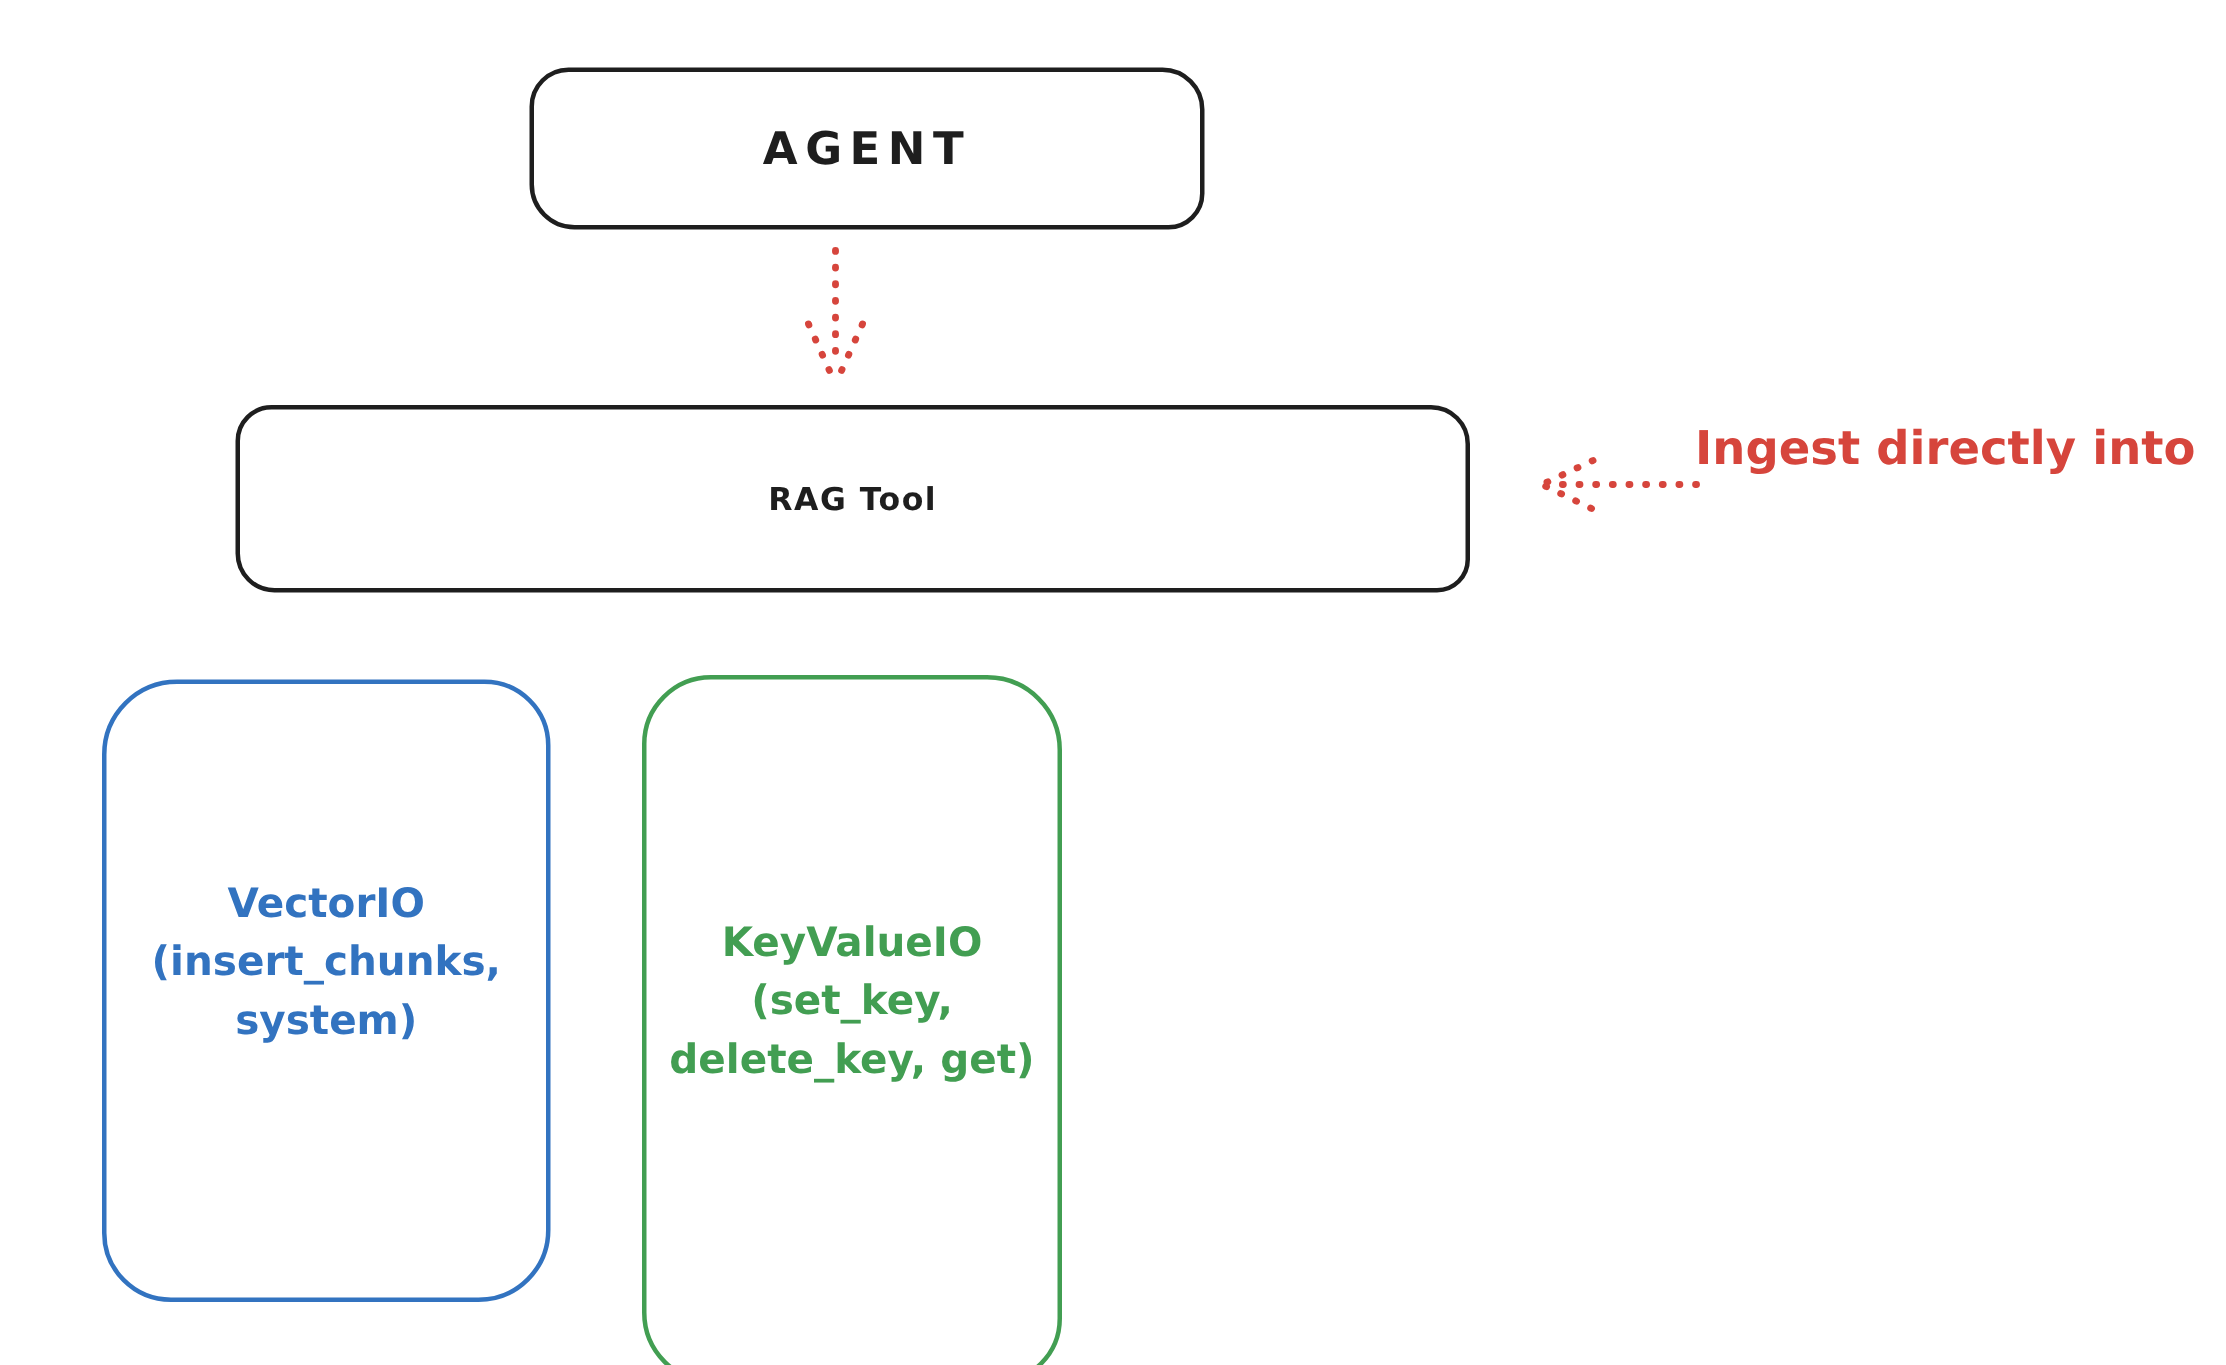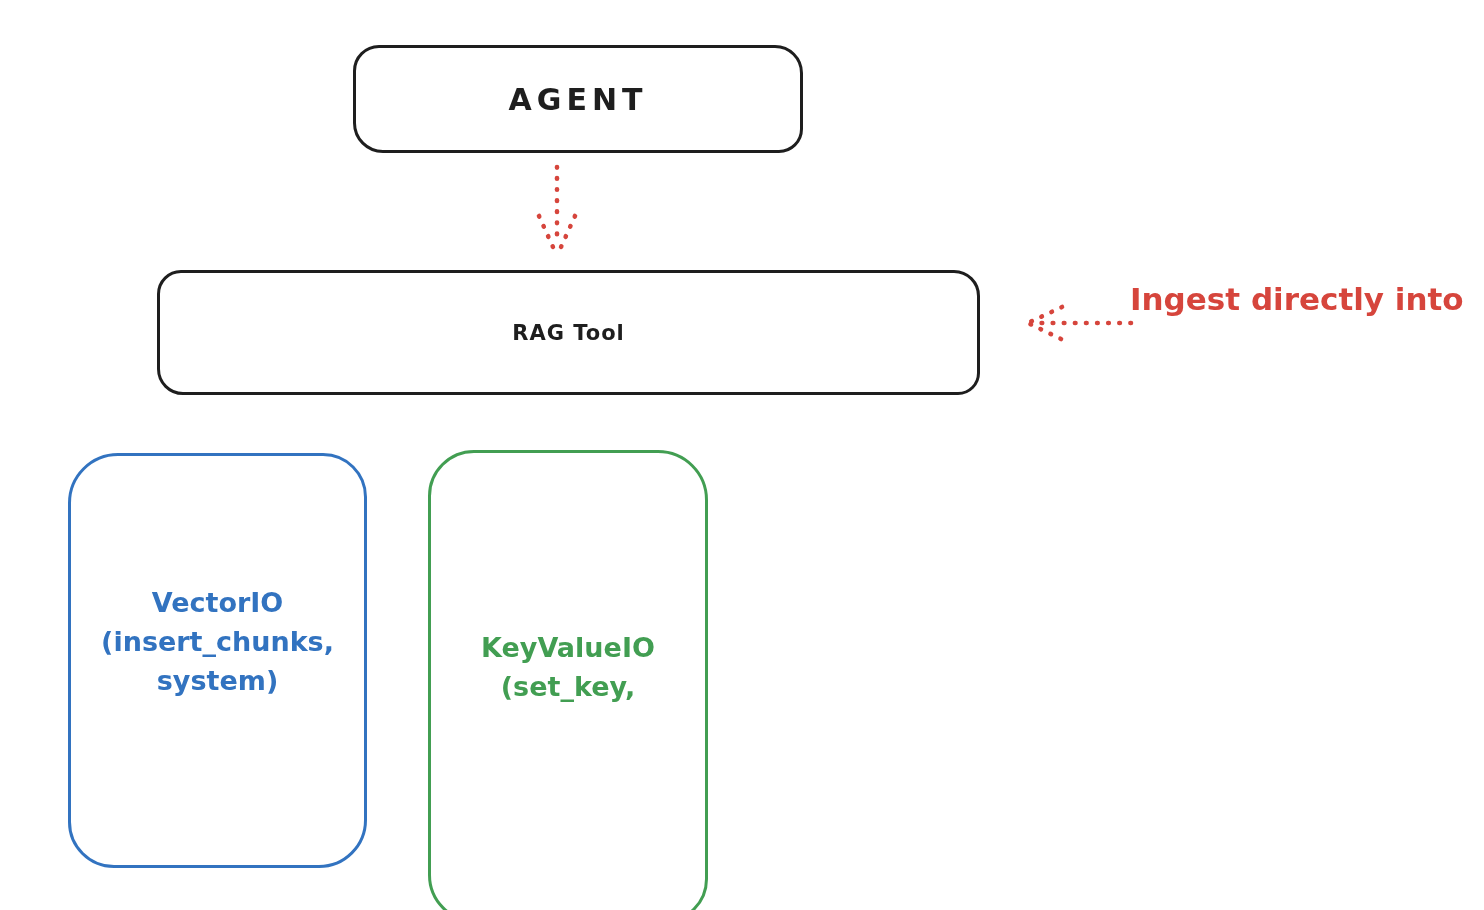--- a/index.html
+++ b/index.html
@@ -132,17 +132,18 @@
   <div class="provider" id="vectorio-node">
     <div>VectorIO</div>
     <div>(insert_chunks,</div>
     <div>system)</div>
     <div class="line-gap"></div>
   </div>
 
   <div class="provider" id="keyvalueio-node">
     <div>KeyValueIO</div>
     <div>(set_key,</div>
+    <div>delete_key, get)</div>
     <div class="line-gap"></div>
   </div>
 
 
 </div>
 
 </body></html>

